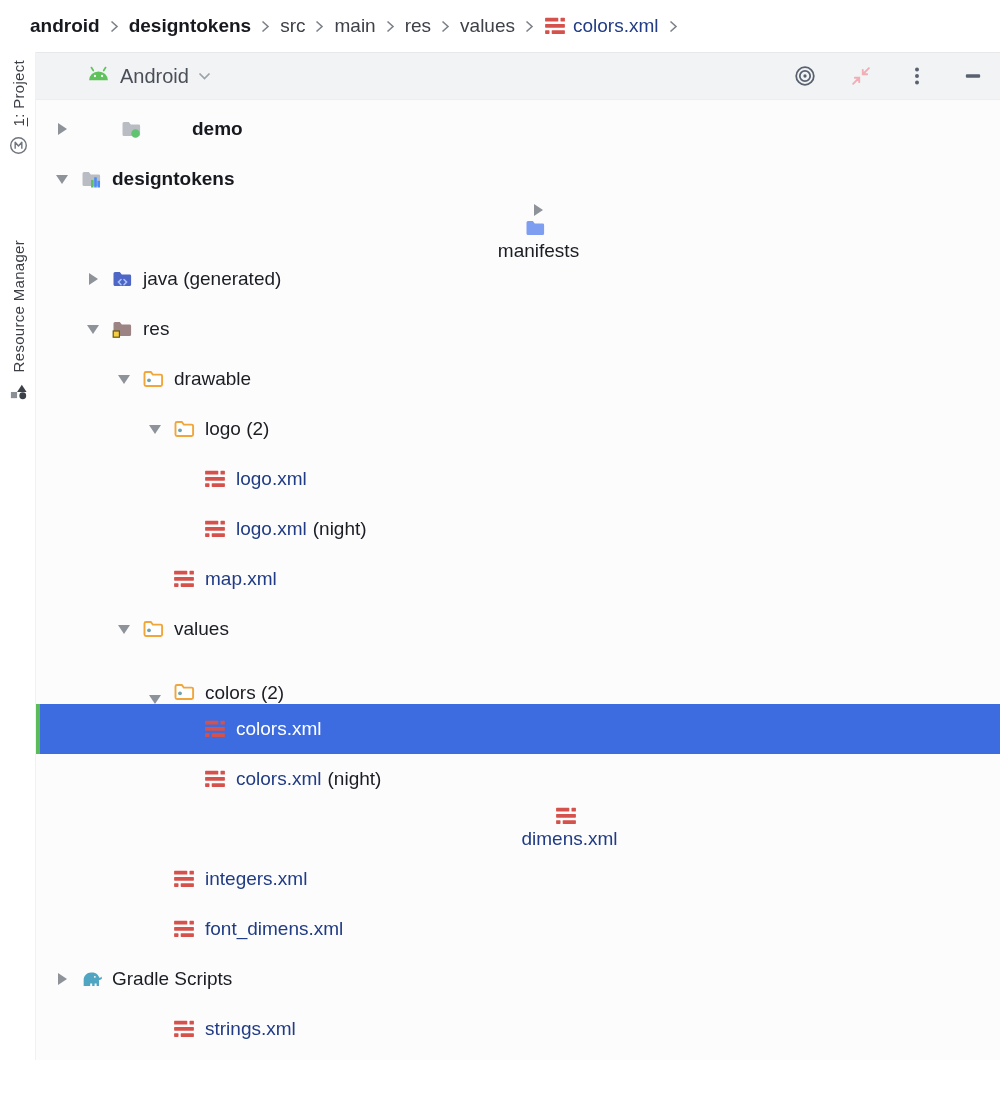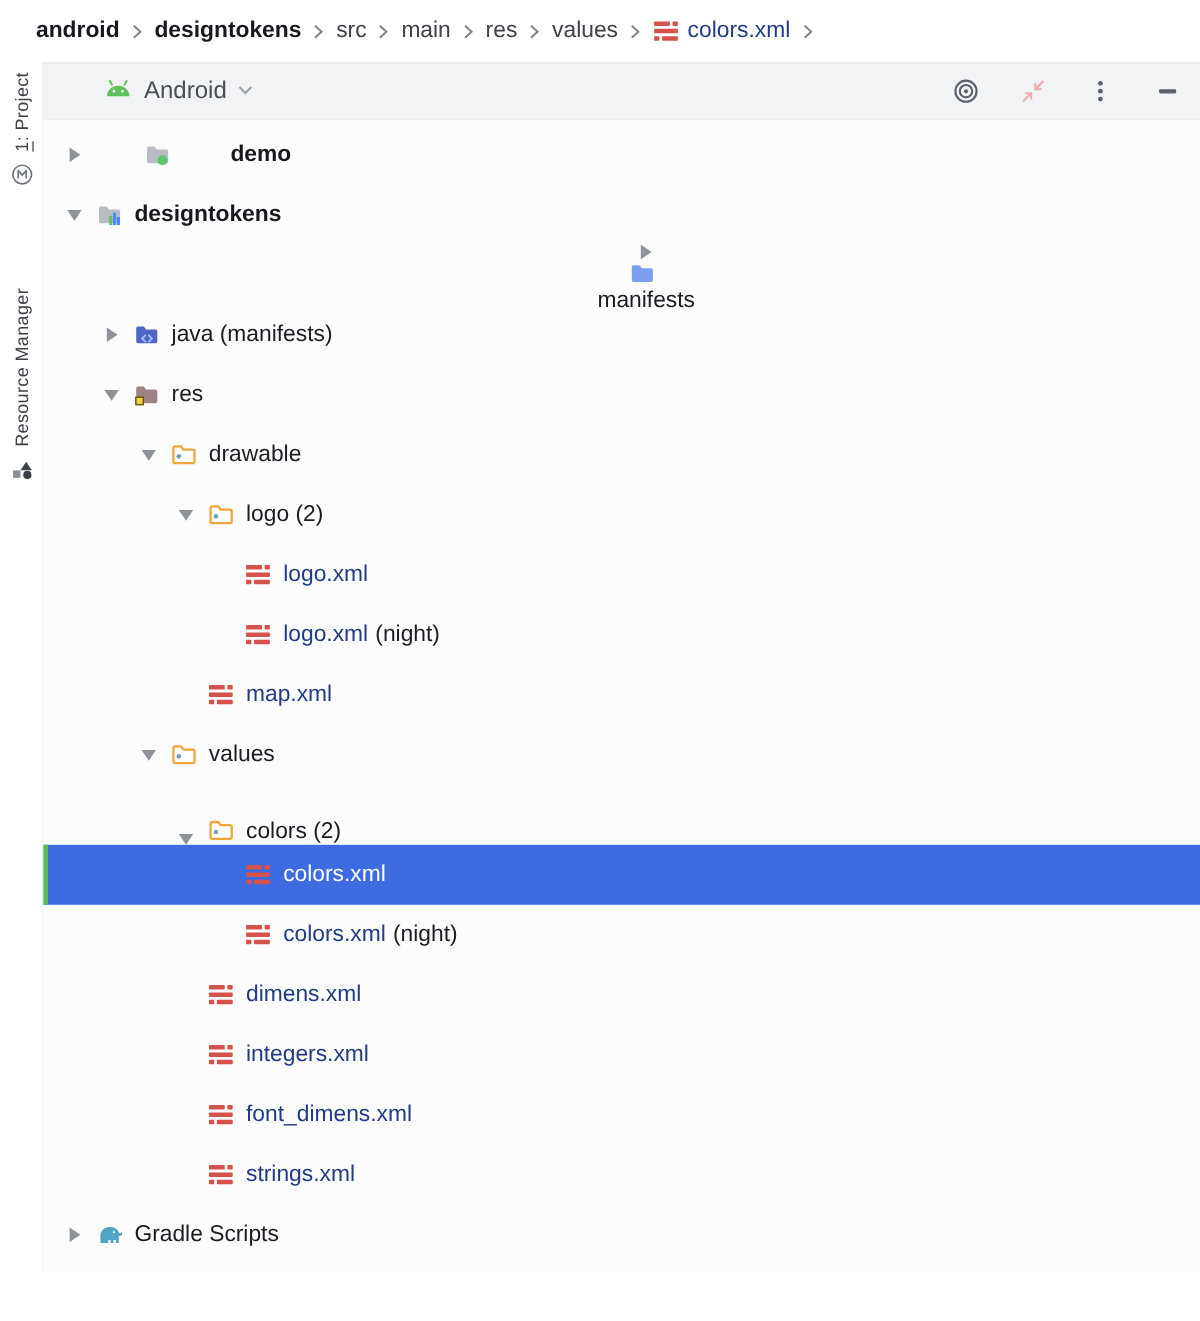--- a/index.html
+++ b/index.html
@@ -230,21 +230,21 @@
       <div class="row" style="padding-left: 41px;">
         <span class="arrow-slot">
           <span class="tri-right"></span>
         </span>
         <span class="icon">
           <svg viewBox="0 0 22 22">
             <path d="M2.5 5.5 a1.5 1.5 0 0 1 1.5 -1.5 h4.8 l2 2.6 h7.9 a1.4 1.4 0 0 1 1.4 1.4 v8.5 a1.5 1.5 0 0 1 -1.5 1.5 h-14.6 a1.5 1.5 0 0 1 -1.5 -1.5 Z" fill="#4E66C6"></path>
             <path d="M10 11.5 l-2.6 2.6 2.6 2.6 M13 11.5 l2.6 2.6 -2.6 2.6" stroke="#A9C3FF" stroke-width="1.5" fill="none" stroke-linecap="round"></path>
           </svg>
         </span>
-        <span class="label">java (manifests)</span>
+        <span class="label">java (generated)</span>
       </div>
       <div class="row" style="padding-left: 41px;">
         <span class="arrow-slot">
           <span class="tri-down"></span>
         </span>
         <span class="icon">
           <svg viewBox="0 0 22 22">
             <path d="M2.5 5.5 a1.5 1.5 0 0 1 1.5 -1.5 h4.8 l2 2.6 h7.9 a1.4 1.4 0 0 1 1.4 1.4 v8.5 a1.5 1.5 0 0 1 -1.5 1.5 h-14.6 a1.5 1.5 0 0 1 -1.5 -1.5 Z" fill="#9D8484"></path>
             <rect x="2.2" y="13" width="6.2" height="6.2" fill="#F6CE4A" stroke="#6B5800" stroke-width="1.2"></rect>
           </svg>
@@ -369,86 +369,86 @@
               <rect x="15" y="2.6" width="4" height="3.4" rx=".6"></rect>
               <rect x="1" y="8.2" width="18" height="3.4" rx=".6"></rect>
               <rect x="1" y="13.8" width="4" height="3.4" rx=".6"></rect>
               <rect x="7" y="13.8" width="12" height="3.4" rx=".6"></rect>
             </g>
           </svg>
         </span>
         <span class="label file">colors.xml</span>
         <span class="qualifier">(night)</span>
       </div>
+      <div class="row" style="padding-left: 103px; flex-direction: column;">
+        <span class="arrow-slot"></span>
+        <span class="icon">
+          <svg viewBox="0 0 20 20">
+            <g fill="#D5514B">
+              <rect x="1" y="2.6" width="12" height="3.4" rx=".6"></rect>
+              <rect x="15" y="2.6" width="4" height="3.4" rx=".6"></rect>
+              <rect x="1" y="8.2" width="18" height="3.4" rx=".6"></rect>
+              <rect x="1" y="13.8" width="4" height="3.4" rx=".6"></rect>
+              <rect x="7" y="13.8" width="12" height="3.4" rx=".6"></rect>
+            </g>
+          </svg>
+        </span>
+        <span class="label file">dimens.xml</span>
+      </div>
       <div class="row" style="padding-left: 103px;">
         <span class="arrow-slot"></span>
         <span class="icon">
           <svg viewBox="0 0 20 20">
             <g fill="#D5514B">
               <rect x="1" y="2.6" width="12" height="3.4" rx=".6"></rect>
               <rect x="15" y="2.6" width="4" height="3.4" rx=".6"></rect>
               <rect x="1" y="8.2" width="18" height="3.4" rx=".6"></rect>
               <rect x="1" y="13.8" width="4" height="3.4" rx=".6"></rect>
               <rect x="7" y="13.8" width="12" height="3.4" rx=".6"></rect>
             </g>
           </svg>
         </span>
-        <span class="label file">dimens.xml</span>
+        <span class="label file">integers.xml</span>
       </div>
       <div class="row" style="padding-left: 103px;">
         <span class="arrow-slot"></span>
         <span class="icon">
           <svg viewBox="0 0 20 20">
             <g fill="#D5514B">
               <rect x="1" y="2.6" width="12" height="3.4" rx=".6"></rect>
               <rect x="15" y="2.6" width="4" height="3.4" rx=".6"></rect>
               <rect x="1" y="8.2" width="18" height="3.4" rx=".6"></rect>
               <rect x="1" y="13.8" width="4" height="3.4" rx=".6"></rect>
               <rect x="7" y="13.8" width="12" height="3.4" rx=".6"></rect>
             </g>
           </svg>
         </span>
-        <span class="label file">integers.xml</span>
-      </div>
-      <div class="row" style="padding-left: 103px;">
-        <span class="arrow-slot"></span>
-        <span class="icon">
-          <svg viewBox="0 0 20 20">
-            <g fill="#D5514B">
-              <rect x="1" y="2.6" width="12" height="3.4" rx=".6"></rect>
-              <rect x="15" y="2.6" width="4" height="3.4" rx=".6"></rect>
-              <rect x="1" y="8.2" width="18" height="3.4" rx=".6"></rect>
-              <rect x="1" y="13.8" width="4" height="3.4" rx=".6"></rect>
-              <rect x="7" y="13.8" width="12" height="3.4" rx=".6"></rect>
-            </g>
-          </svg>
-        </span>
         <span class="label file">font_dimens.xml</span>
-      </div>
-      <div class="row" style="padding-left: 103px;">
-        <span class="arrow-slot"></span>
-        <span class="icon">
-          <svg viewBox="0 0 20 20">
-            <g fill="#D5514B">
-              <rect x="1" y="2.6" width="12" height="3.4" rx=".6"></rect>
-              <rect x="15" y="2.6" width="4" height="3.4" rx=".6"></rect>
-              <rect x="1" y="8.2" width="18" height="3.4" rx=".6"></rect>
-              <rect x="1" y="13.8" width="4" height="3.4" rx=".6"></rect>
-              <rect x="7" y="13.8" width="12" height="3.4" rx=".6"></rect>
-            </g>
-          </svg>
-        </span>
-        <span class="label file">strings.xml</span>
       </div>
       <div class="row" style="padding-left: 10px;">
         <span class="arrow-slot">
           <span class="tri-right"></span>
         </span>
         <span class="icon">
           <svg viewBox="0 0 24 18">
             <path fill="#4FA5C2" d="M4 16.5 v-6.5 c0 -4.4 3.6 -8 8 -8 h1.5 c3.6 0 6.6 2.4 7.6 5.7 c1.1 0 2 -0.6 2.3 -1.5 l0.6 2 c-0.6 1.3 -2 2 -3.4 1.8 c0.1 0.5 0.1 1 0.1 1.5 v5 h-2.6 v-2.7 h-2.2 v2.7 h-2.6 v-2.7 h-2.2 v2.7 Z"></path>
             <circle cx="16.2" cy="6.6" r="1" fill="#fff"></circle>
           </svg>
         </span>
         <span class="label">Gradle Scripts</span>
       </div>
+      <div class="row" style="padding-left: 103px;">
+        <span class="arrow-slot"></span>
+        <span class="icon">
+          <svg viewBox="0 0 20 20">
+            <g fill="#D5514B">
+              <rect x="1" y="2.6" width="12" height="3.4" rx=".6"></rect>
+              <rect x="15" y="2.6" width="4" height="3.4" rx=".6"></rect>
+              <rect x="1" y="8.2" width="18" height="3.4" rx=".6"></rect>
+              <rect x="1" y="13.8" width="4" height="3.4" rx=".6"></rect>
+              <rect x="7" y="13.8" width="12" height="3.4" rx=".6"></rect>
+            </g>
+          </svg>
+        </span>
+        <span class="label file">strings.xml</span>
+      </div>
     </div>
 </div>
 
 </body></html>

